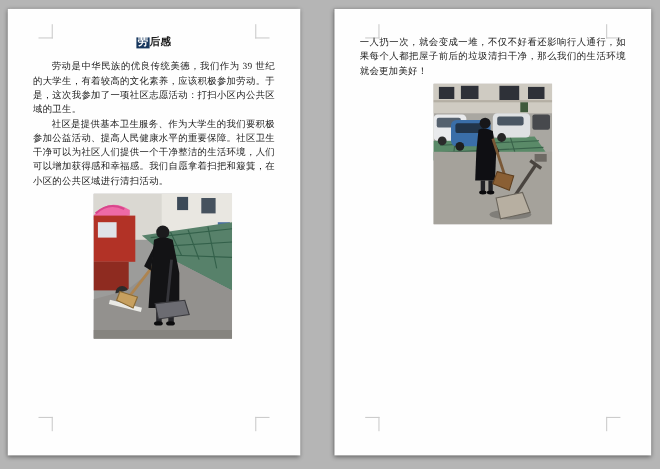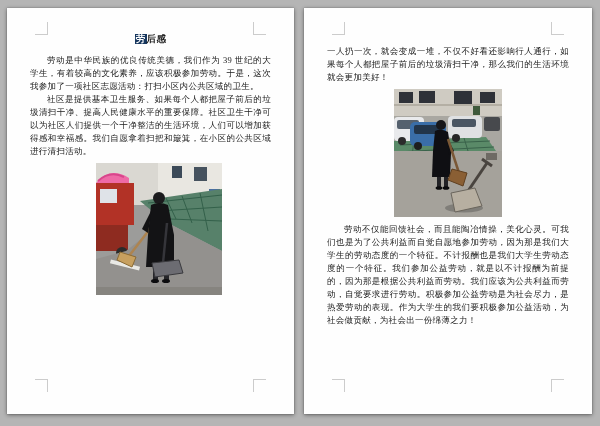--- a/index.html
+++ b/index.html
@@ -6,34 +6,34 @@
   body{
     width:600px;height:426px;position:relative;overflow:hidden;
     background:#b5b5b5;
     font-family:"Liberation Serif","DejaVu Serif",serif;
   }
   .workspace{position:absolute;inset:0;}
   .page{
     position:absolute;top:8px;height:406px;background:#fefefe;
     box-shadow:0 1px 4px rgba(0,0,0,.45),0 0 1px rgba(0,0,0,.35);
   }
-  .page.p1{left:7px;width:287px;}
+  .page.p1{left:7px;width:236px;padding-left:30px;}
   .page.p2{left:304px;width:288px;}
   .page-inner{
     position:absolute;left:23px;right:23px;top:24px;bottom:26px;
     color:#1a1a1a;font-size:8.5px;line-height:13px;letter-spacing:.3px;
     text-align:justify;
   }
   .doc-title{
     text-align:center;font-weight:bold;font-size:9.5px;line-height:14px;
     margin:0 0 8px 0;text-indent:0;
   }
   .doc-title .hl{background:#17375e;color:#ffffff;padding:0 1px;}
   .para{margin:0;text-indent:2em;}
-  .para.no-indent{text-indent:0;margin-top:13px;}
+  .para.no-indent{text-indent:0;}
   .photo{display:block;margin:5px auto 6px auto;}
   .photo.ph1{transform:translateX(8px);}
   
   .mark{position:absolute;width:12px;height:12px;border:0 solid #cccccc;}
   .mark.tl{left:28px;top:14px;border-right-width:1px;border-bottom-width:1px;}
   .mark.tr{right:28px;top:14px;border-left-width:1px;border-bottom-width:1px;}
   .mark.bl{left:28px;bottom:22px;border-right-width:1px;border-top-width:1px;}
   .mark.br{right:28px;bottom:22px;border-left-width:1px;border-top-width:1px;}
 </style>
 </head>
@@ -45,21 +45,21 @@
     <div class="mark tl"></div>
     <div class="mark tr"></div>
     <div class="mark bl"></div>
     <div class="mark br"></div>
 
     <div class="page-inner">
       <h1 class="doc-title"><span class="hl">劳</span><span>后感</span></h1>
 
       <p class="para">劳动是中华民族的优良传统美德，我们作为 39 世纪的大学生，有着较高的文化素养，应该积极参加劳动。于是，这次我参加了一项社区志愿活动：打扫小区内公共区域的卫生。</p>
 
-      <p class="para">社区是提供基本卫生服务、如果每个人都把屋子前后的垃圾清扫干净、提高人民健康水平的重要保障。社区卫生干净可以为社区人们提供一个干净整洁的生活环境，人们可以增加获得感和幸福感。我们自愿拿着扫把和簸箕，在小区的公共区域进行清扫活动。</p>
+      <p class="para">社区是提供基本卫生服务、作为大学生的我们要积极参加公益活动、提高人民健康水平的重要保障。社区卫生干净可以为社区人们提供一个干净整洁的生活环境，人们可以增加获得感和幸福感。我们自愿拿着扫把和簸箕，在小区的公共区域进行清扫活动。</p>
 
       <svg class="photo ph1" width="126" height="132" viewBox="0 0 126 132">
         <rect x="0" y="0" width="126" height="132" fill="#9c9c9a"></rect>
         <rect x="0" y="0" width="126" height="42" fill="#dad8d2"></rect>
         <rect x="62" y="0" width="64" height="36" fill="#e9e7e1"></rect>
         <rect x="76" y="3" width="10" height="12" fill="#3c4a58"></rect>
         <rect x="98" y="4" width="13" height="14" fill="#46525e"></rect>
         <rect x="113" y="26" width="11" height="9" fill="#4a6fa0"></rect>
         <path d="M0,20 Q14,3 33,15 L33,20 L0,24 Z" fill="#ee6aa6"></path>
         <path d="M2,18 Q14,7 28,14" stroke="#d8468c" stroke-width="2" fill="none"></path>
@@ -150,17 +150,16 @@
         <ellipse cx="45" cy="99" rx="3.4" ry="1.8" fill="#0a0a0c"></ellipse>
         <ellipse cx="52" cy="99" rx="3.4" ry="1.8" fill="#0a0a0c"></ellipse>
         <line x1="54" y1="50" x2="65" y2="84" stroke="#7a5836" stroke-width="2.5"></line>
         <polygon points="58,80 73,84 69,97 54,91" fill="#8a5f34" stroke="#5f3f1f" stroke-width="1"></polygon>
         <ellipse cx="70" cy="119" rx="19" ry="4.5" fill="rgba(0,0,0,0.22)"></ellipse>
         <line x1="93" y1="74" x2="72" y2="105" stroke="#49443f" stroke-width="3"></line>
         <line x1="88" y1="70" x2="98" y2="77" stroke="#49443f" stroke-width="3"></line>
         <polygon points="57,104 81,99 88,117 61,123" fill="#b7afa1" stroke="#6a655c" stroke-width="1"></polygon>
       </svg>
 
-      <p class="para">劳动不仅能回馈社会，而且能陶冶情操，美化心灵。可我们也是为了公共利益而自觉自愿地参加劳动，因为那是我们大学生的劳动态度的一个特征。不计报酬也是我们大学生劳动态度的一个特征。我们参加公益劳动，就是以不计报酬为前提的，因为那是根据公共利益而劳动。我们应该为公共利益而劳动，自觉要求进行劳动。积极参加公益劳动是为社会尽力，是热爱劳动的表现。作为大学生的我们要积极参加公益活动，为社会做贡献，为社会出一份绵薄之力！</p>
     </div>
   </div>
 
 </div>
 
 </body></html>

